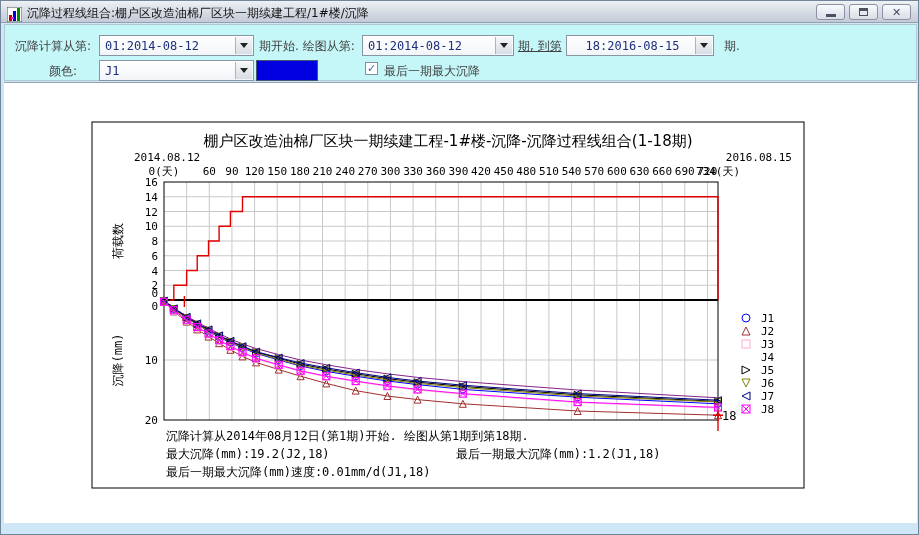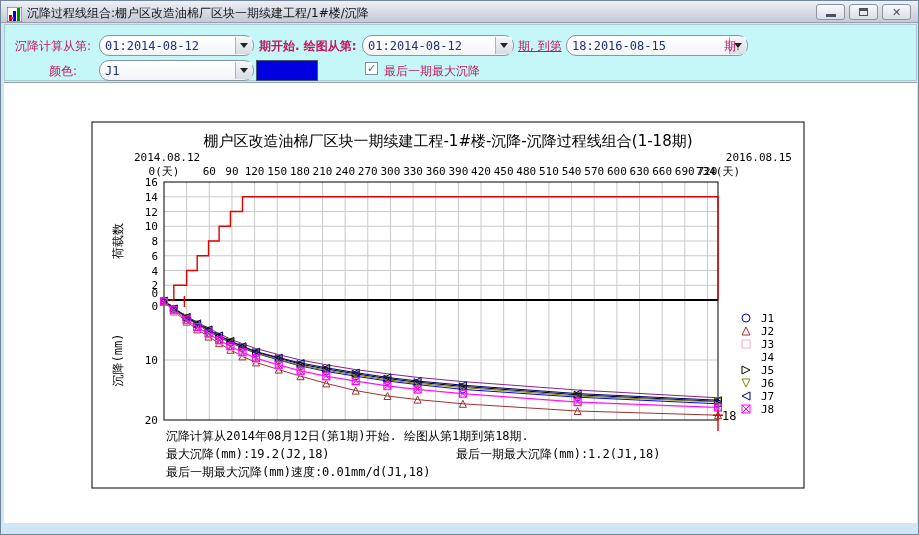--- a/index.html
+++ b/index.html
@@ -26,24 +26,24 @@
     font-size:10px;line-height:1;cursor:default;
   }
   .glyph-min{width:10px;height:3px;background:#4a5262;margin-top:6px;}
   .glyph-restore{width:9px;height:8px;border:1px solid #4a5262;border-top:3px solid #4a5262;}
   .glyph-close{font-size:11px;font-weight:bold;color:#434b59;}
   
   .toolbar{
     position:absolute;left:3px;top:23px;width:913px;height:57px;
     background:#c6f7f8;border:1px solid #b0c8d2;
   }
-  .tb-label{position:absolute;font-size:12px;color:#be185d;white-space:nowrap;}
+  .tb-label{position:absolute;font-size:12px;color:#404040;white-space:nowrap;}
   .combo{
     position:absolute;height:21px;background:linear-gradient(#ffffff,#f2f5f8);
-    border:1px solid #8795a5;border-radius:10px;
+    border:1px solid #8795a5;border-radius:0;
     font-family:"DejaVu Sans Mono","Liberation Mono",monospace;
     font-size:12px;color:#1d2f7d;
     display:flex;align-items:center;padding:0 20px 0 5px;white-space:nowrap;cursor:default;
   }
   .combo .arrow-btn{
     position:absolute;right:1px;top:1px;bottom:1px;width:17px;
     background:linear-gradient(#f5f7f9,#d7dde4);border-left:1px solid #aab4c0;
     display:flex;align-items:center;justify-content:center;
   }
   .combo .arrow-btn::after{content:"";width:0;height:0;border:4px solid transparent;border-top:5px solid #222;margin-top:4px;}
@@ -87,27 +87,27 @@
         </div>
     </div>
   </div>
 
   <div class="toolbar">
     <span class="tb-label" style="left:10px;top:13px;">沉降计算从第:</span>
     <div class="combo" style="left:94px;top:10px;width:155px;">
       <span>01:2014-08-12</span>
       <span class="arrow-btn"></span>
     </div>
-    <span class="tb-label" style="left:254px;top:13px;font-weight:bold;">期开始. 绘图从第:</span>
+    <span class="tb-label" style="left:254px;top:13px;">期开始. 绘图从第:</span>
     <div class="combo" style="left:357px;top:10px;width:152px;">
       <span>01:2014-08-12</span>
       <span class="arrow-btn"></span>
     </div>
     <span class="tb-label" style="left:513px;top:13px;text-decoration:underline;">期, 到第</span>
-    <div class="combo" style="left:561px;top:10px;width:182px;">
+    <div class="combo" style="left:561px;top:10px;width:148px;justify-content:center;">
       <span>18:2016-08-15</span>
       <span class="arrow-btn"></span>
     </div>
     <span class="tb-label" style="left:719px;top:13px;">期.</span>
 
     <span class="tb-label" style="left:44px;top:38px;">颜色:</span>
     <div class="combo" style="left:94px;top:35px;width:155px;">
       <span>J1</span>
       <span class="arrow-btn"></span>
     </div>

